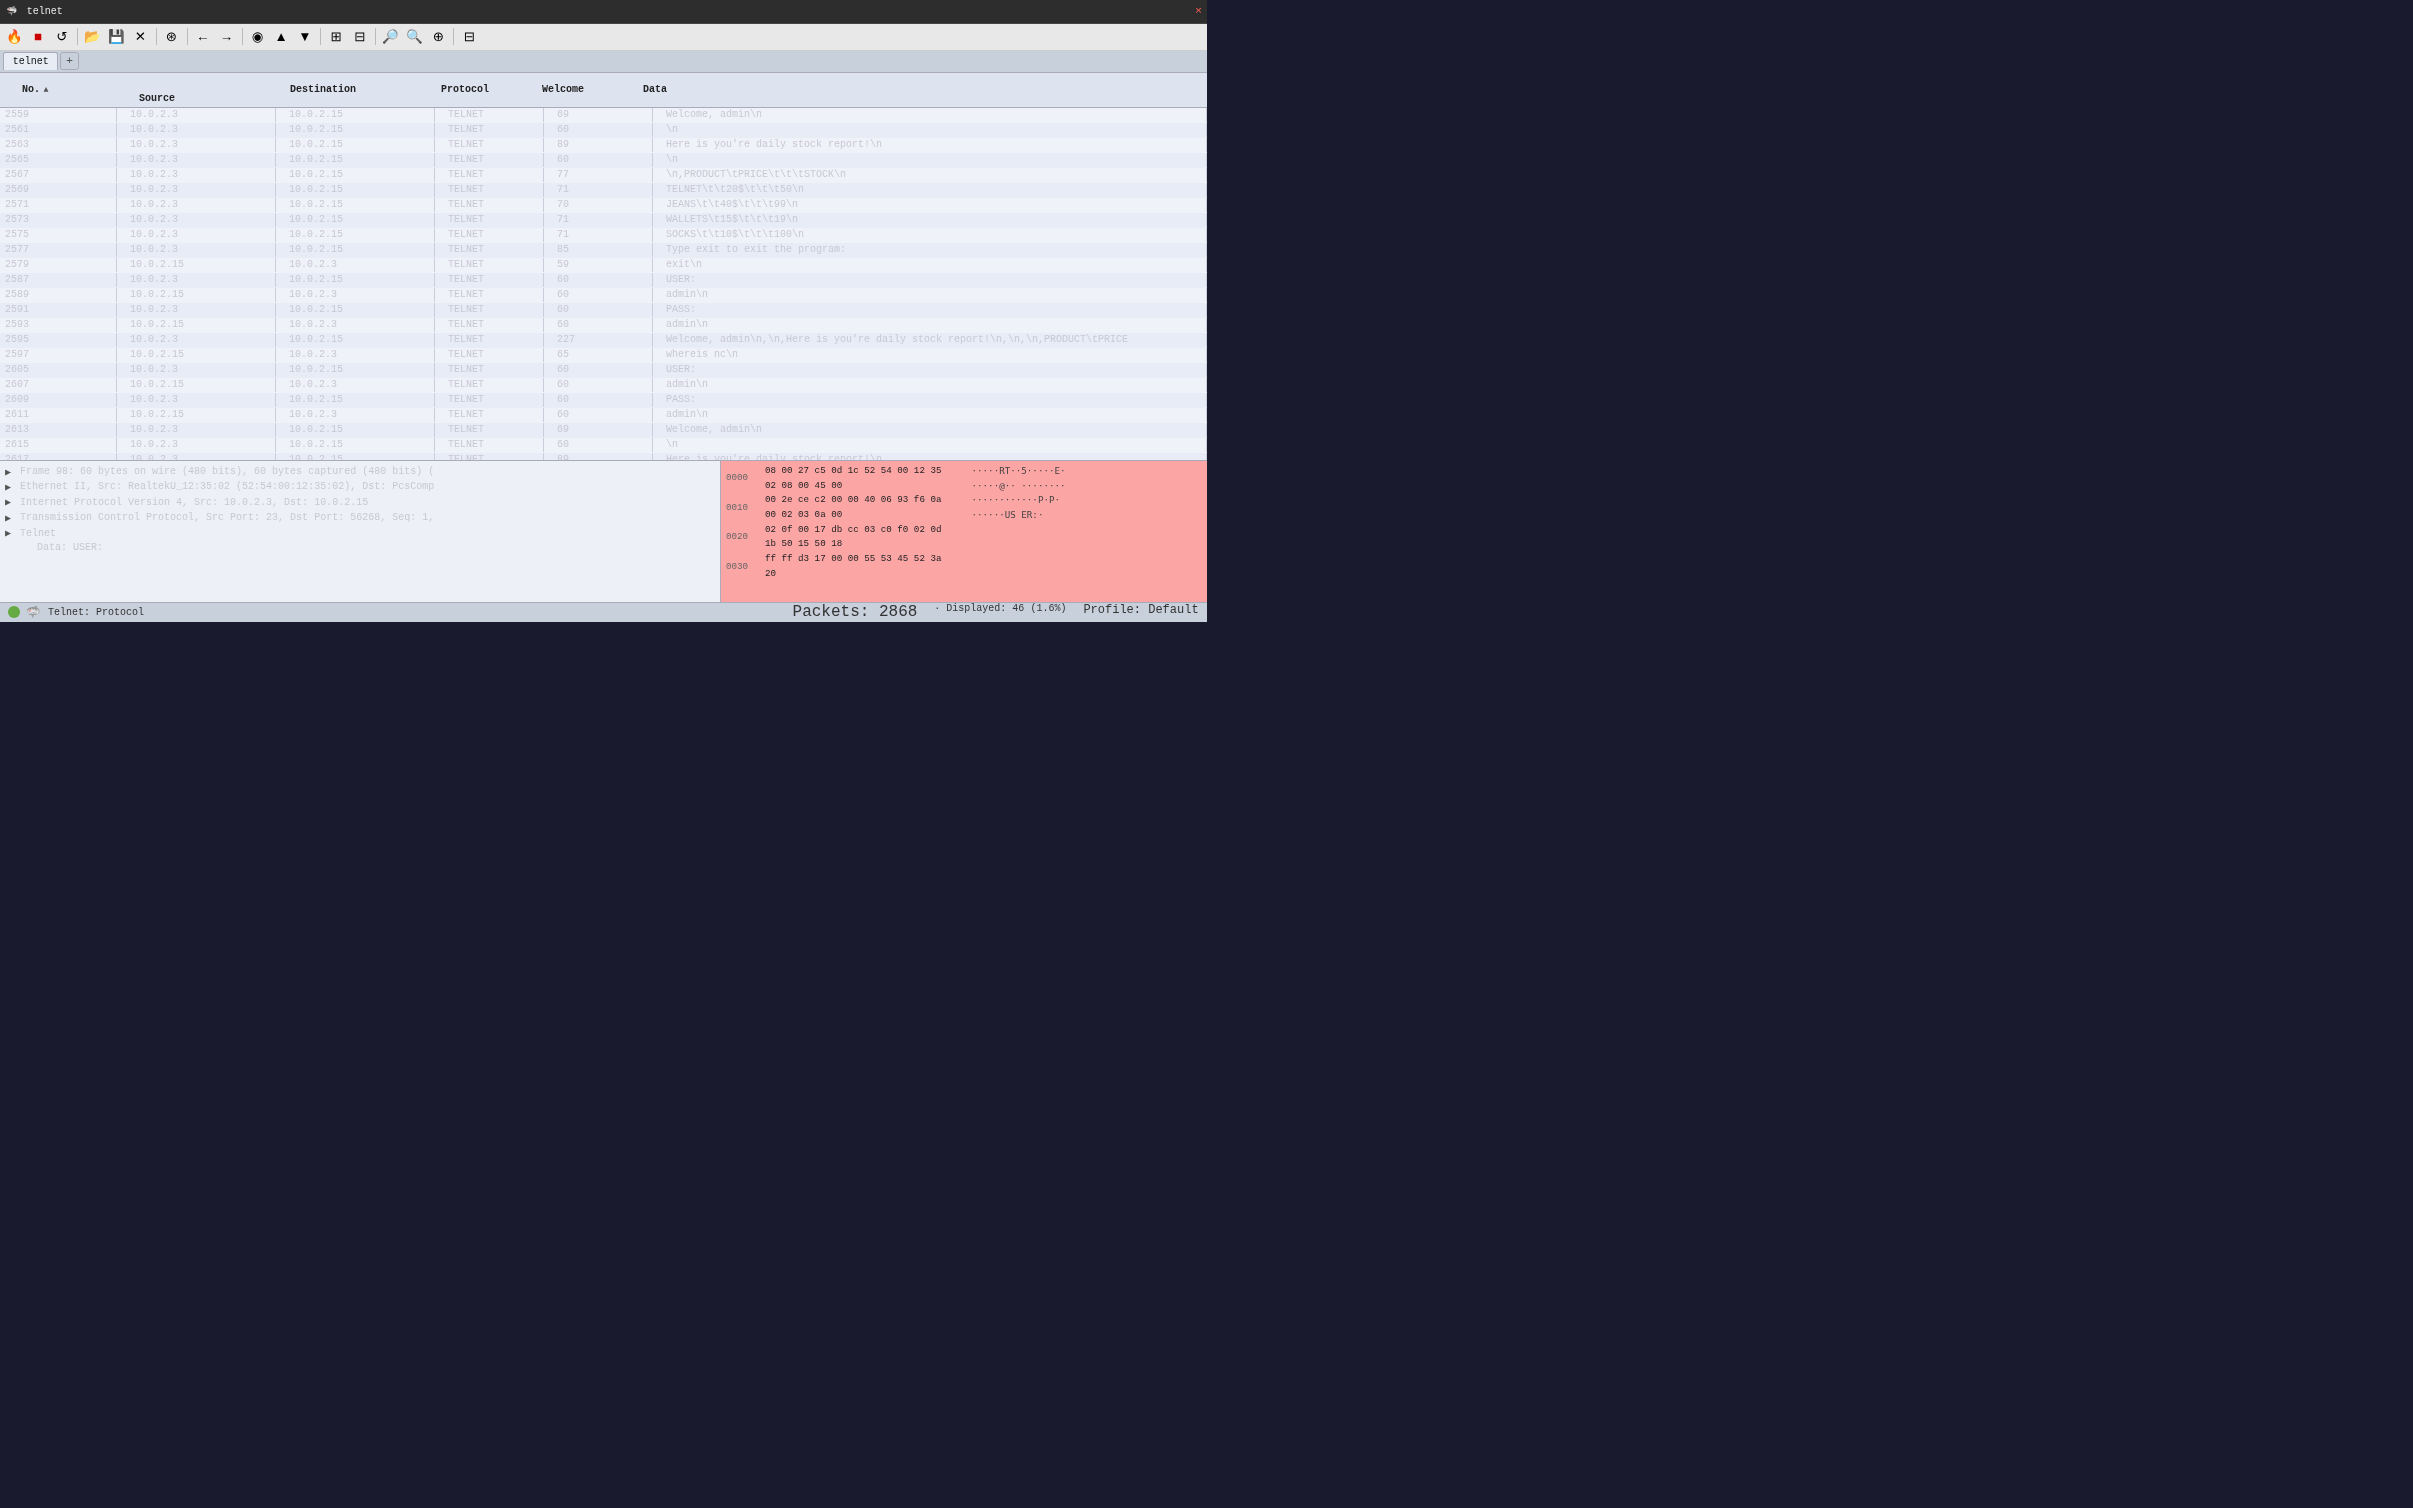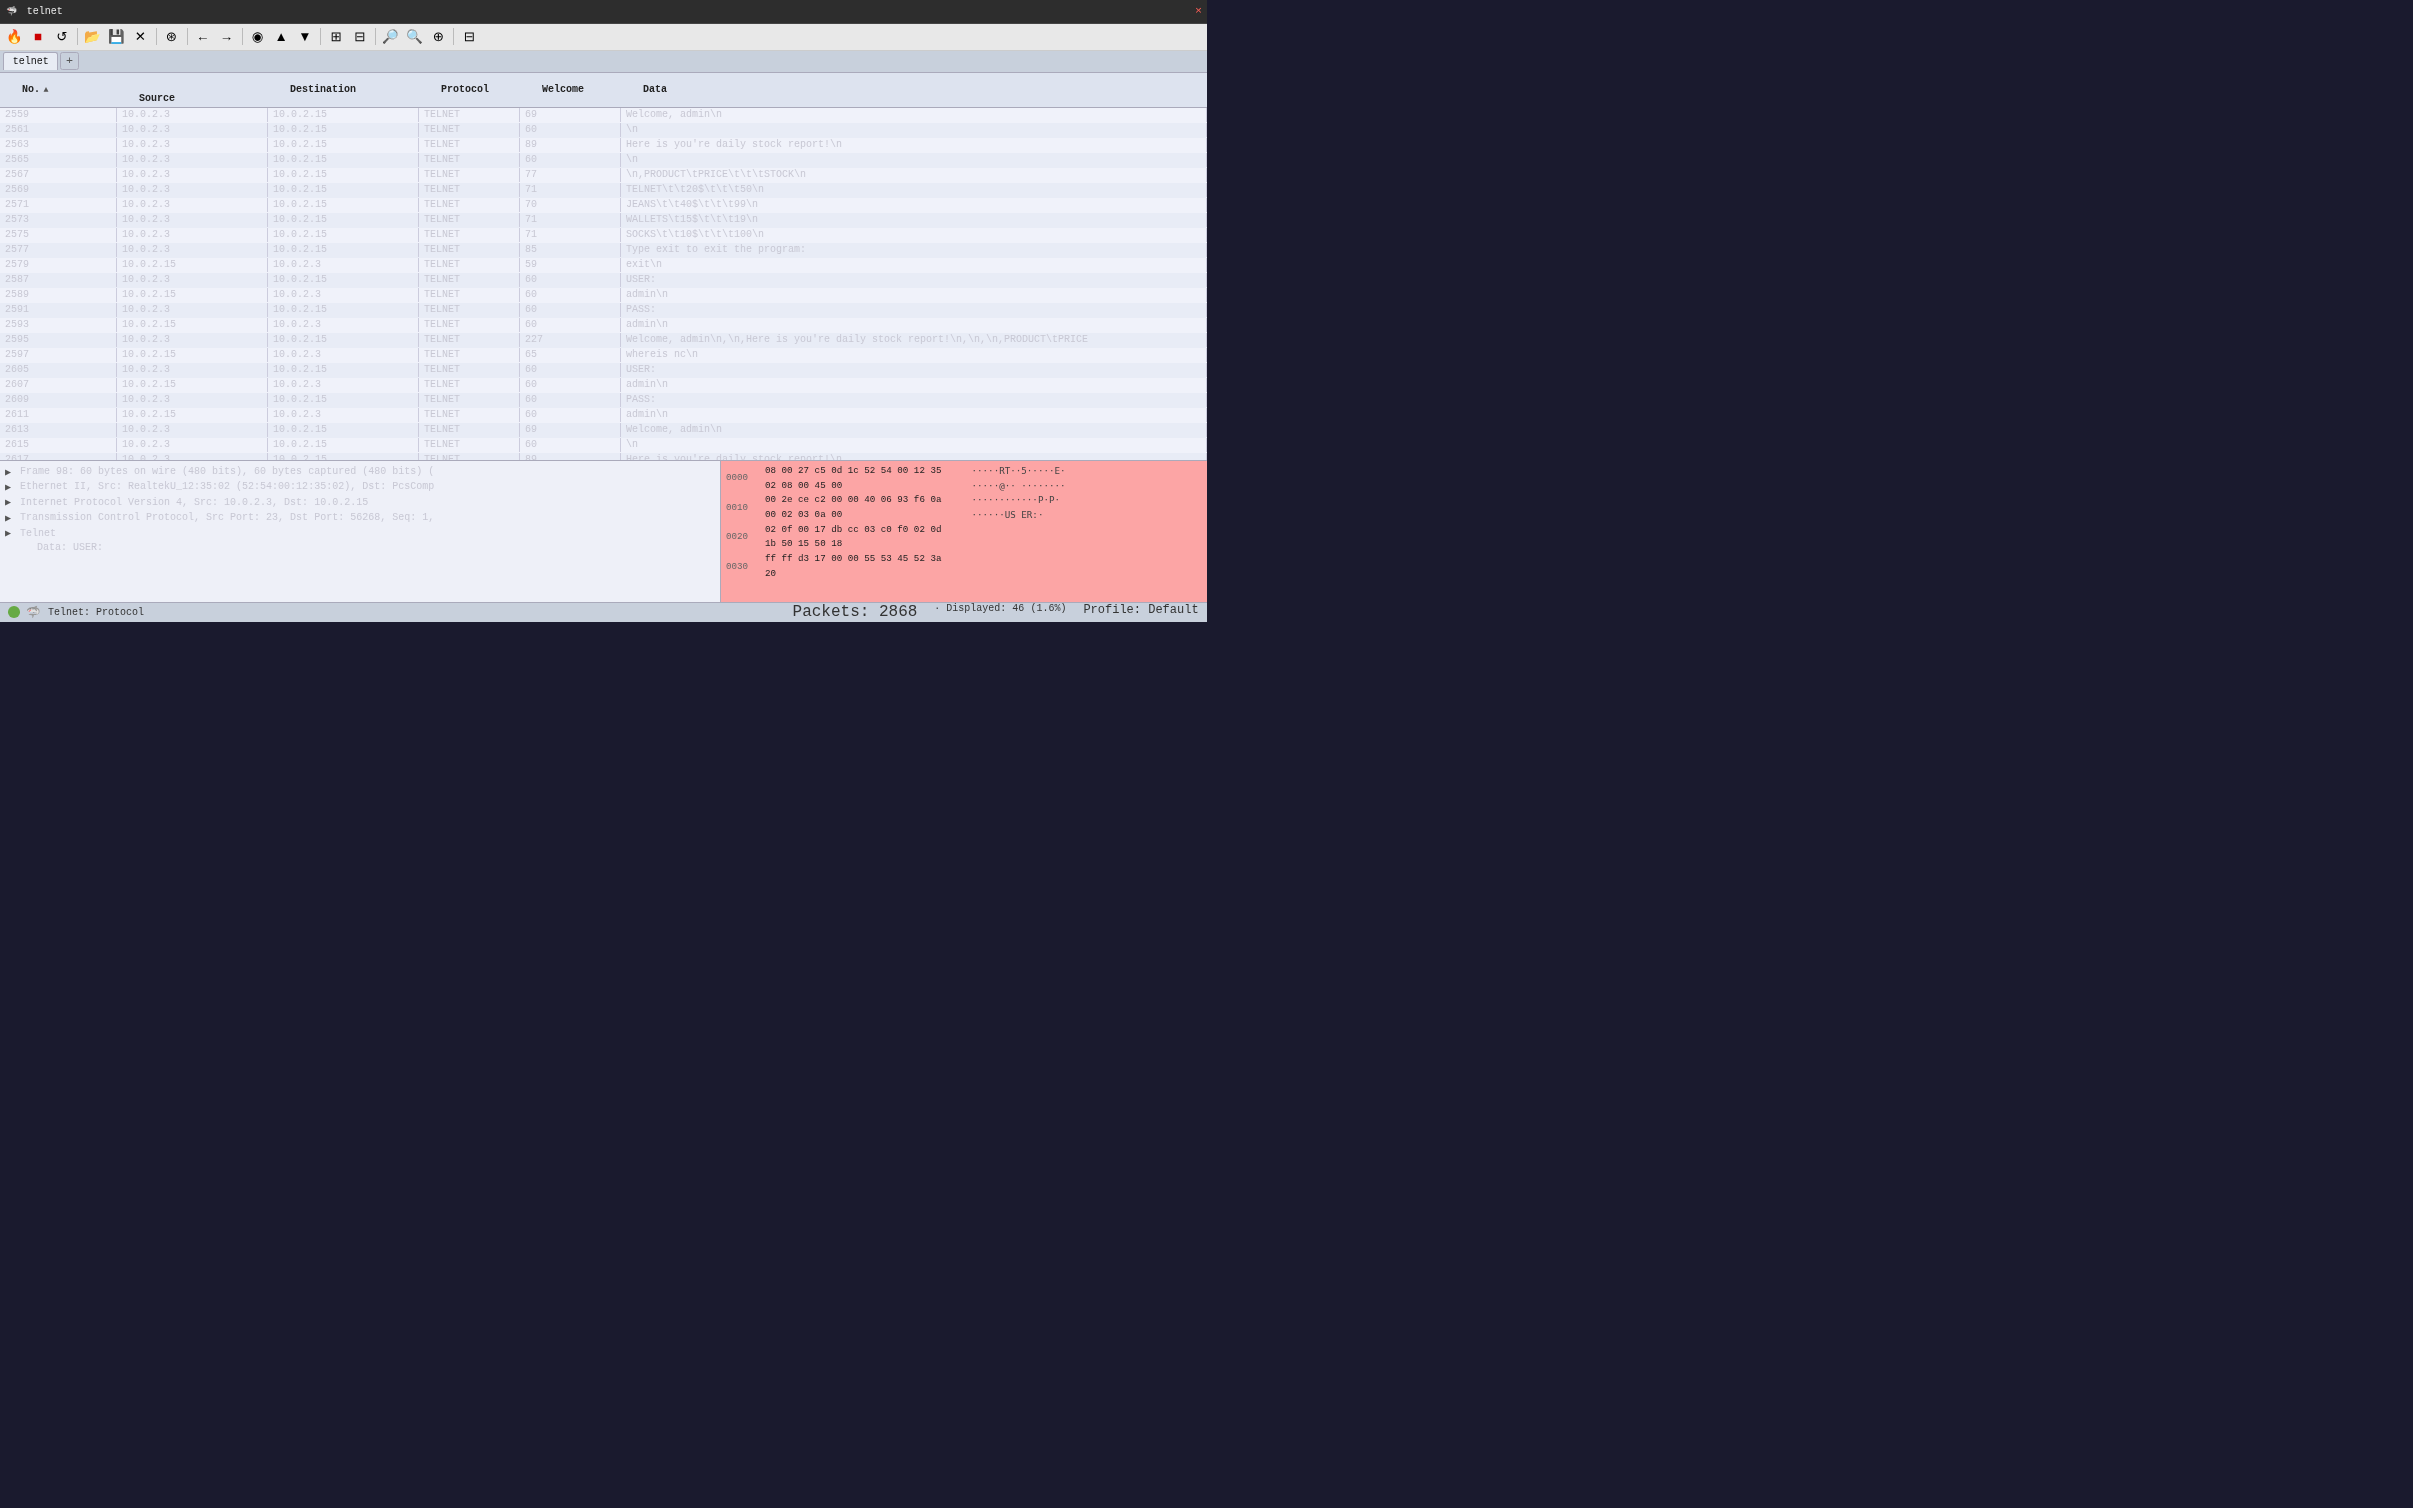--- a/index.html
+++ b/index.html
@@ -134,20 +134,21 @@
       flex: 1;
       height: calc(754px - 23.5px - 27px - 22px - 22px - 168px - 20px);
     }
     .packet-row {
       display: flex;
       align-items: center;
       height: 15px;
       font-size: 10px;
       border-bottom: 0.8px solid transparent;
       cursor: pointer;
+      gap: 8px;
     }
     .packet-row.alt { background: #e8ecf6; }
     .packet-row .cell {
       padding: 0 5px;
       white-space: nowrap;
       overflow: hidden;
       text-overflow: ellipsis;
       border-right: 0.8px solid #ccd;
       height: 100%;
       display: flex;

